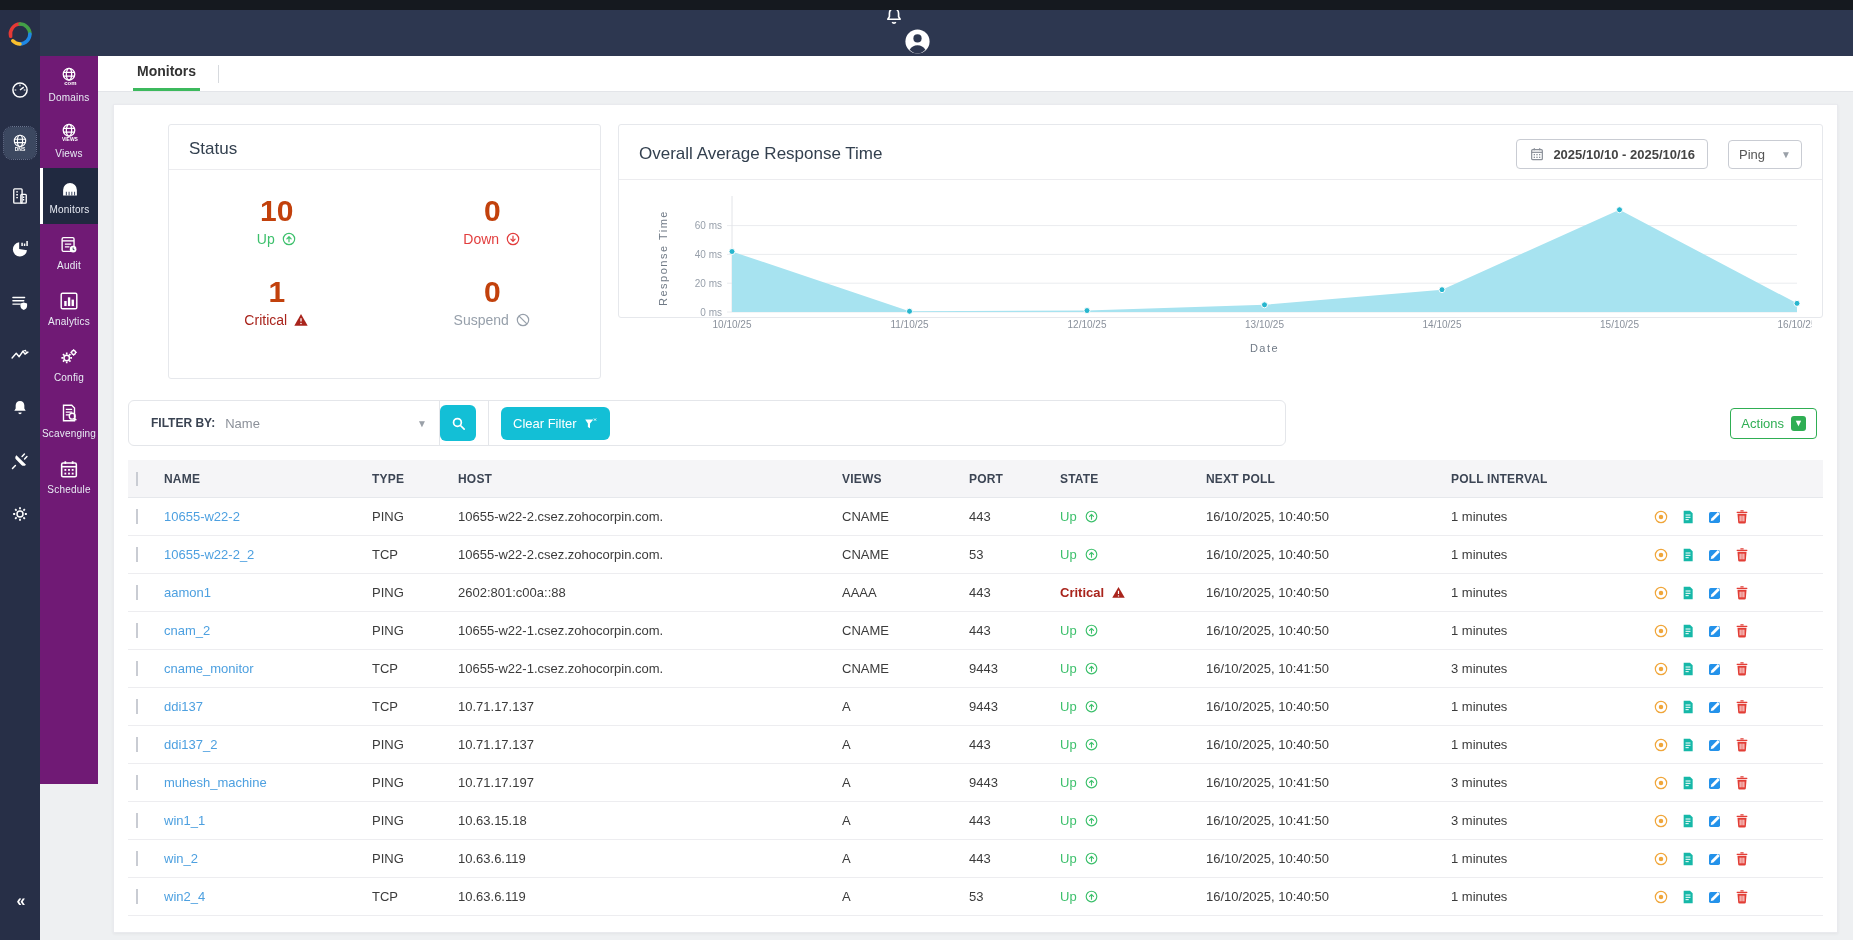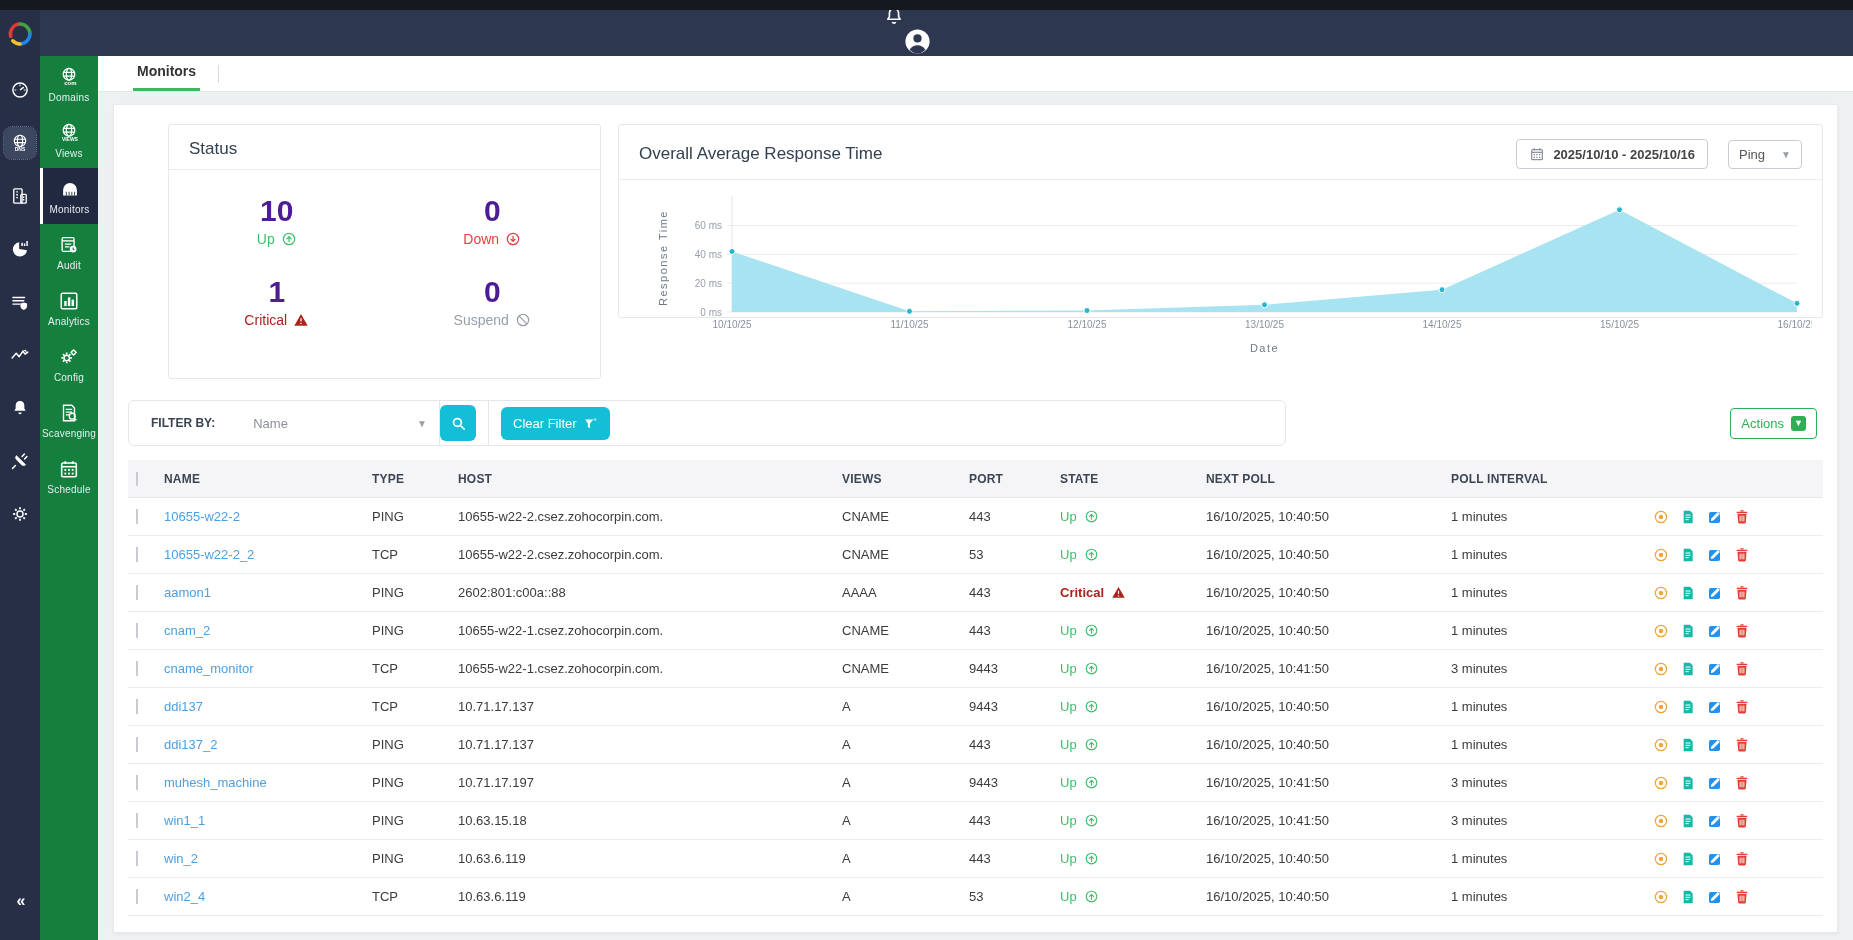--- a/index.html
+++ b/index.html
@@ -22,21 +22,21 @@
   .rail { position:absolute; left:0; top:10px; width:40px; height:930px; background:#272f47; z-index:6;
     display:flex; flex-direction:column; align-items:center; }
   .logo { width:28px; height:28px; margin:10px 0 26px 0; }
   .rail-item { width:32px; height:32px; border-radius:8px; display:flex; align-items:center; justify-content:center;
     color:#ffffff; margin-bottom:21px; cursor:pointer; }
   .rail-item .pic { width:20px; height:20px; }
   .rail-item.active { background:#3c4860; outline:1px dotted #6b7690; }
   .rail-collapse { position:absolute; bottom:30px; left:0; width:40px; text-align:center; color:#fff;
     font-size:16px; font-weight:bold; letter-spacing:-2px; cursor:pointer; }
 
-  .menu { position:absolute; left:40px; top:56px; width:58px; height:884px; background:#15803d; z-index:3; }
+  .menu { position:absolute; left:40px; top:56px; width:58px; height:728px; background:#701a75; z-index:3; }
   .menu-item { width:58px; min-height:56px; padding:9px 2px 8px 2px; display:flex; flex-direction:column;
     align-items:center; justify-content:center; color:#dfe4ee; cursor:pointer; }
   .menu-item .pic { width:22px; height:22px; color:#ffffff; }
   .menu-item .lbl { font-size:10px; margin-top:4px; text-align:center; color:#e8ecf4; letter-spacing:.2px; }
   .menu-item.active { background:#202940; border-left:3px solid #ffffff; padding-left:0; }
 
   
   .main { position:absolute; left:98px; top:56px; width:1755px; height:884px; background:#eef0f2; }
   .tabbar { height:36px; background:#fff; border-bottom:1px solid #e3e5e9; display:flex; align-items:flex-end; }
   .tab { margin-left:35px; padding:0 4px 9px 4px; font-size:14px; font-weight:bold; color:#333;
@@ -57,36 +57,36 @@
   .chart-controls { display:flex; gap:20px; align-items:center; }
   .daterange { display:flex; align-items:center; gap:8px; border:1px solid #c9ccd3; border-radius:4px;
     padding:6px 12px; font-size:13px; font-weight:bold; color:#444; cursor:pointer; }
   .daterange .pic { width:16px; height:16px; color:#8a8f98; }
   .metric-select { border:1px solid #c9ccd3; border-radius:4px; padding:6px 10px; font-size:13px; color:#555;
     display:flex; gap:16px; align-items:center; cursor:pointer; background:#fff; }
   .metric-select .caret { color:#9aa0a8; font-size:10px; }
 
   .status-grid { display:grid; grid-template-columns:1fr 1fr; row-gap:28px; padding-top:24px; }
   .status-cell { text-align:center; }
-  .status-num { font-size:30px; font-weight:bold; color:#4c1d95; line-height:1.1; }
+  .status-num { font-size:30px; font-weight:bold; color:#c2410c; line-height:1.1; }
   .status-lblrow { display:flex; align-items:center; justify-content:center; gap:6px; margin-top:4px; font-size:14px; }
   .status-lblrow .pic { width:16px; height:16px; }
   .st-up { color:#3dc06c; } .st-down { color:#e23d3d; } .st-critical { color:#a9241c; } .st-suspend { color:#97a0ab; }
 
   .chart-wrap { padding:10px 0 0 18px; }
   .ctick { fill:#98a0ab; font-size:10px; }
   .cxlab { fill:#8a919c; font-size:10px; }
   .caxis { fill:#707a86; font-size:11px; letter-spacing:1.5px; }
 
   
   .filter-row { margin-top:21px; display:flex; align-items:center; }
   .filter-box { width:1158px; height:46px; border:1px solid #e4e6ea; border-radius:6px; display:flex; align-items:center; }
   .fb-label { font-size:12px; font-weight:bold; color:#3a4352; margin:0 10px 0 22px; white-space:nowrap; }
   .fb-value { font-size:13px; color:#8b9099; }
-  .fb-group1 { width:310px; display:flex; align-items:center;gap:28px; }
+  .fb-group1 { width:310px; display:flex; align-items:center; }
   .fb-caret { margin-left:auto; margin-right:12px; color:#9aa0a8; font-size:10px; cursor:pointer; }
   .vdiv { width:1px; height:46px; background:#e4e6ea; }
   .vdiv2 { width:1px; height:46px; background:#e4e6ea; }
   .fb-group2 { flex:1; display:flex; align-items:center; }
   .search-input { border:none; outline:none; font-size:13px; color:#555; flex:1; background:transparent; }
   .search-input::placeholder { color:#a7acb4; }
   .search-btn { width:36px; height:36px; border:none; border-radius:6px; background:#13bfd6; cursor:pointer;
     display:flex; align-items:center; justify-content:center; margin-right:12px; }
   .search-btn .pic { width:17px; height:17px; }
   .clear-btn { margin:0 12px; height:33px; border:none; border-radius:6px; background:#13bfd6; color:#fff;

